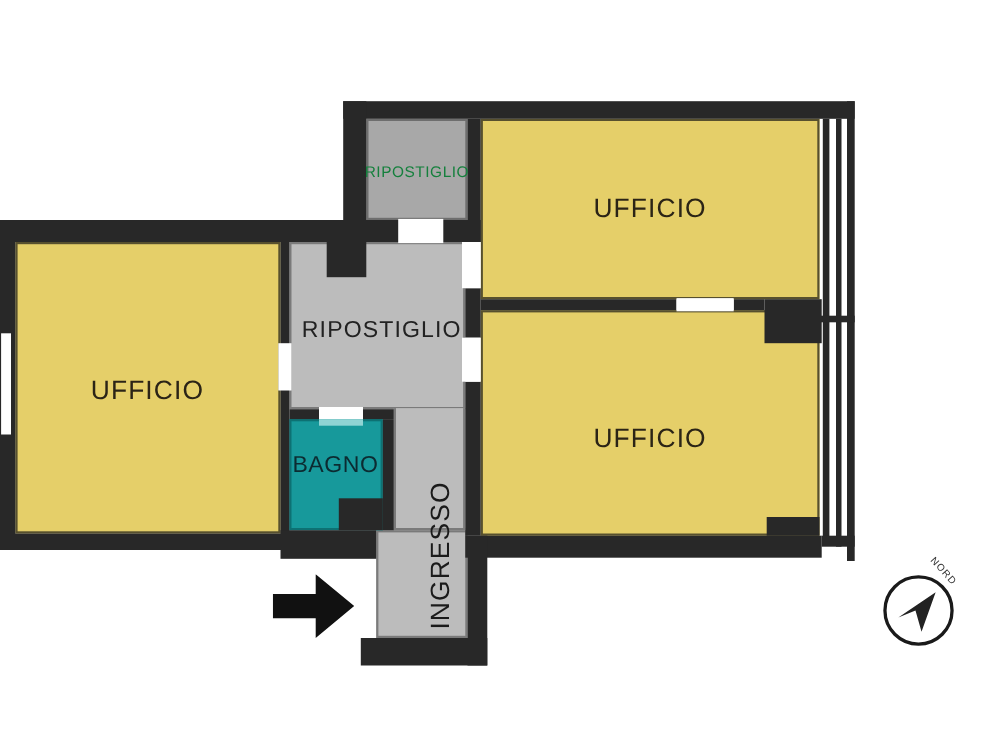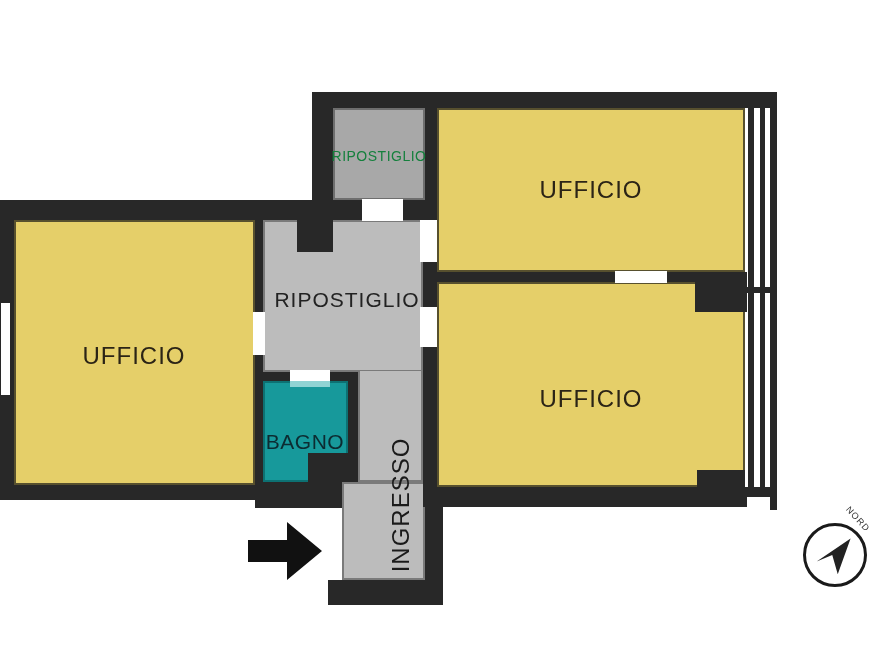--- a/index.html
+++ b/index.html
@@ -93,21 +93,21 @@
   <div class="abs punch" style="left:615px;top:271px;width:52px;height:12px;"></div>
   <div class="abs punch" style="left:290px;top:370px;width:40px;height:11px;"></div>
   <div class="abs threshold" style="left:290px;top:381px;width:40px;height:6px;"></div>
   <div class="abs punch" style="left:1px;top:303px;width:9px;height:92px;"></div>
 
   <span class="label label-big" style="left:134px;top:356px;">UFFICIO</span>
   <span class="label label-big" style="left:591px;top:190px;">UFFICIO</span>
   <span class="label label-big" style="left:591px;top:399px;">UFFICIO</span>
   <span class="label label-small" style="left:379px;top:156px;">RIPOSTIGLIO</span>
   <span class="label label-mid" style="left:347px;top:300px;">RIPOSTIGLIO</span>
-  <span class="label label-bagno" style="left:305px;top:442px;">BAGNO</span>
+  <span class="label label-bagno" style="left:305px;top:423px;">BAGNO</span>
   <span class="label label-vert" style="left:401px;top:505px;">INGRESSO</span>
 
   <svg class="abs decor" style="left:248px;top:522px;" width="74" height="58" viewBox="0 0 74 58">
     <polygon points="0,18 39,18 39,0 74,29 39,58 39,40 0,40" fill="#111111"></polygon>
   </svg>
 
   <div class="compass-ring" style="left:803px;top:523px;">
     <svg width="44" height="44" viewBox="0 0 48 48">
       <polygon points="41,6 4,31 21,24 27,45" fill="#222222"></polygon>
     </svg>

